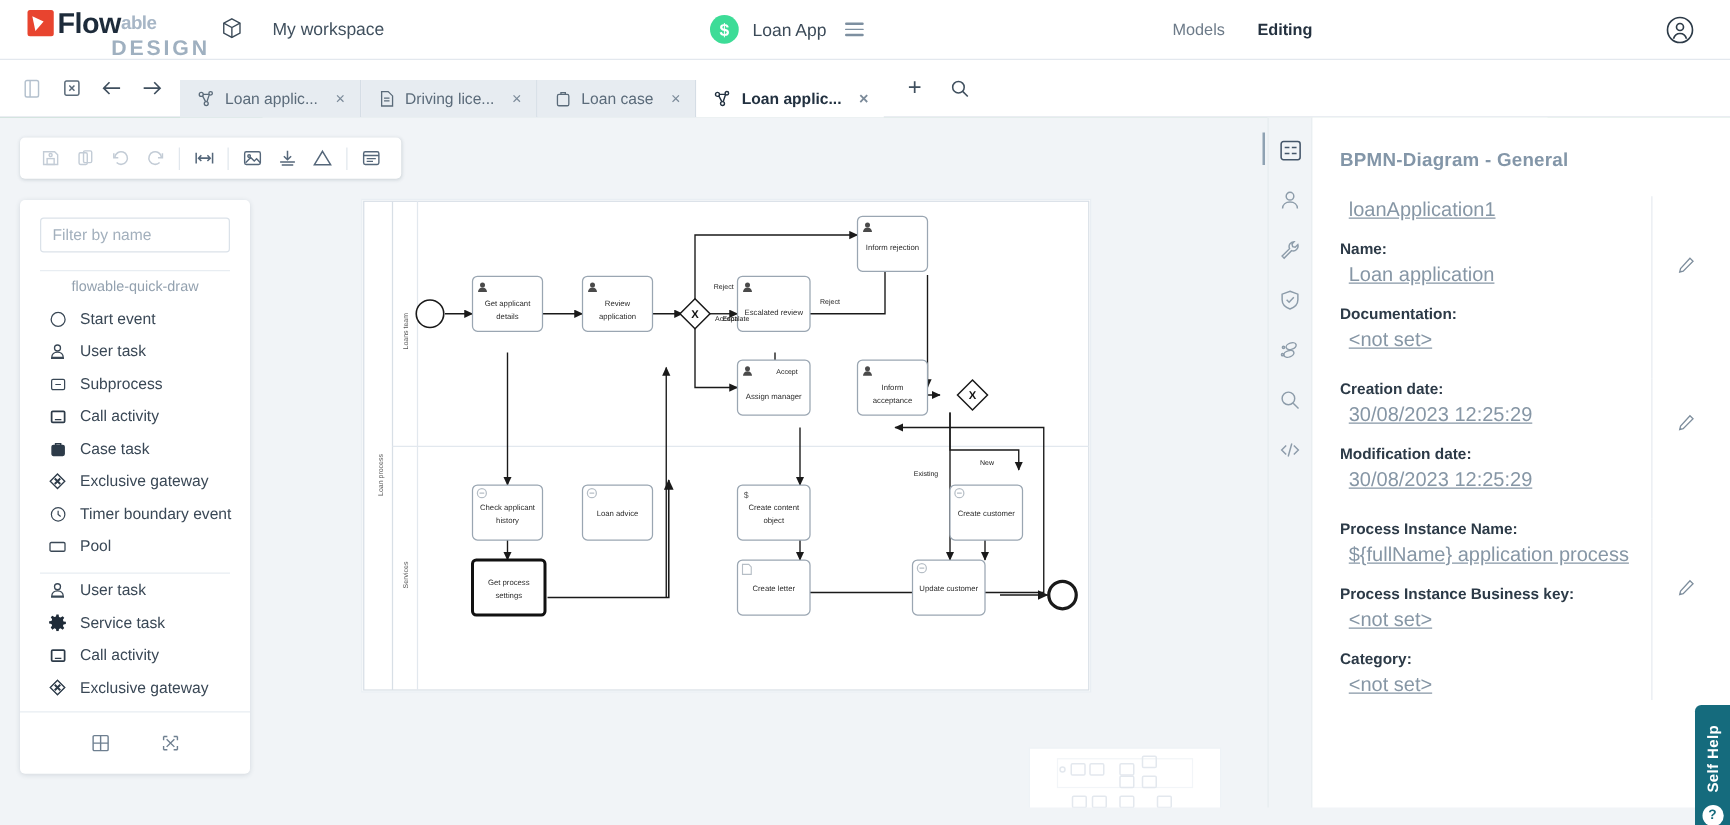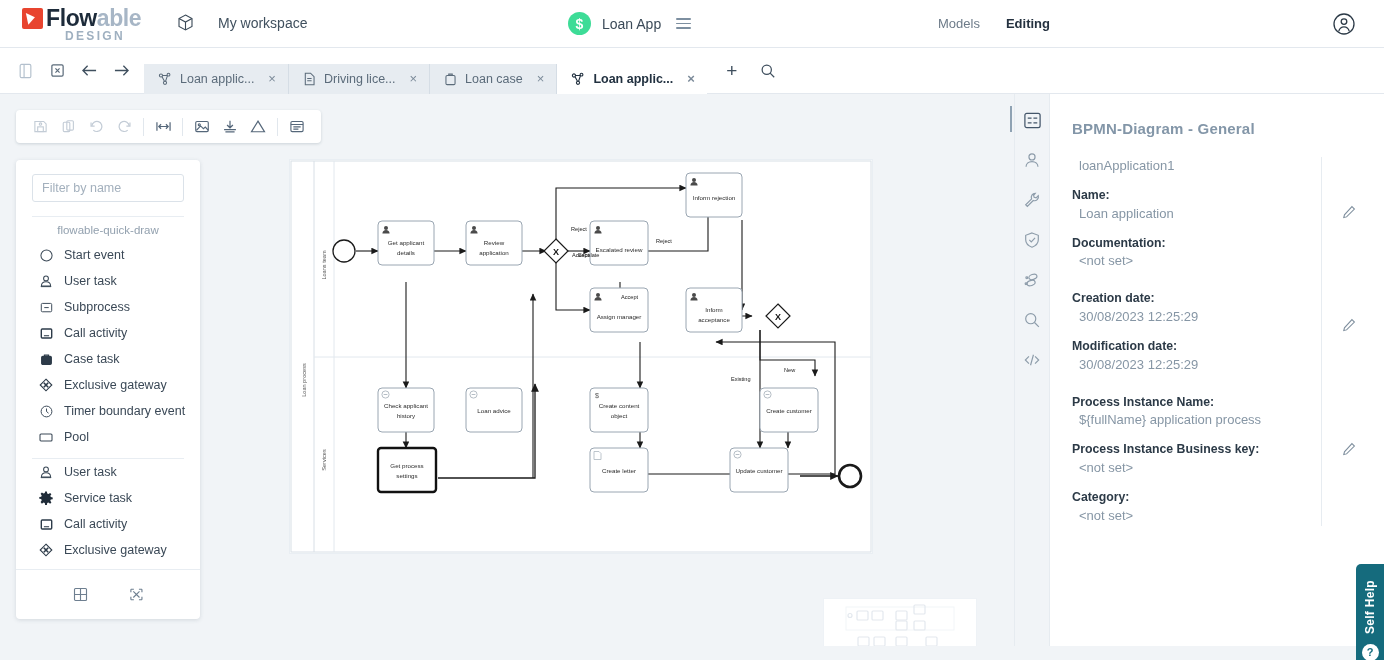--- a/index.html
+++ b/index.html
@@ -23,22 +23,22 @@
     width:21px; height:21px; background:#e8442f; border-radius:2px;
     position:relative; margin-right:3px;
   }
   .logo-mark:after {
     content:""; position:absolute; left:5px; top:4px;
     width:0; height:0; border-left:8px solid #ffffff;
     border-top:6px solid transparent; border-bottom:6px solid transparent;
     transform: rotate(-12deg);
   }
   .logo-flow { font-size:23px; font-weight:bold; color:#1d2b3a; letter-spacing:-.4px; }
-  .logo-able { font-size:23px; font-weight:bold; color:#a7b6c6; letter-spacing:-.4px; }
-  .logo-sub { font-size:12px; color:#9fb0c0; letter-spacing:2.3px; text-align:center;
+  .logo-able { font-size:15px; font-weight:bold; color:#a7b6c6; letter-spacing:-.4px; }
+  .logo-sub { font-size:17px; color:#9fb0c0; letter-spacing:2.3px; text-align:right;
               margin-top:-3px; padding-right:4px; font-weight:bold;}
 
   .ws { position:absolute; left:176px; top:13px; display:flex; align-items:center; gap:23px;}
   .ws-label { font-size:14px; color:#40505e; }
 
   .appsel { position:absolute; left:568px; top:12px; display:flex; align-items:center; gap:11px;}
   .app-badge {
     width:23px;height:23px;border-radius:50%;background:#3ddc97;
     color:#fff;font-size:14px;font-weight:bold;display:flex;align-items:center;justify-content:center;
   }
@@ -135,21 +135,21 @@
 
   
   .props {
     position:absolute; right:0; top:0; width:334px; bottom:0;
     background:#ffffff; padding:26px 0 0 22px; overflow:hidden;
   }
   .props-title { font-size:15px; color:#8396a8; font-weight:bold; letter-spacing:.2px; margin-bottom:20px;}
   .prop-group { position:relative; }
   .prop-row { margin-bottom:11px; }
   .prop-k { font-size:12.3px; color:#2c3a47; font-weight:bold; line-height:1.45;}
-  .prop-v { font-size:13px; color:#8696a5; line-height:1.45; padding-left:7px;}
+  .prop-v { font-size:16px; color:#8696a5; line-height:1.45; padding-left:7px;text-decoration:underline;}
   .prop-sep { position:absolute; right:62px; top:0; bottom:0; width:1px; background:#e7ecf1;}
   .pencil { position:absolute; right:28px; color:#7e8e9d; width:14px;height:14px; cursor:pointer;}
 
   
   .selfhelp {
     position:absolute; right:0; top:470px; width:28px; height:113px;
     background:#156b7d; border-radius:5px 0 0 5px;
     color:#fff; display:flex; flex-direction:column; align-items:center; justify-content:center; gap:9px;
     cursor:pointer; z-index:9;
   }

